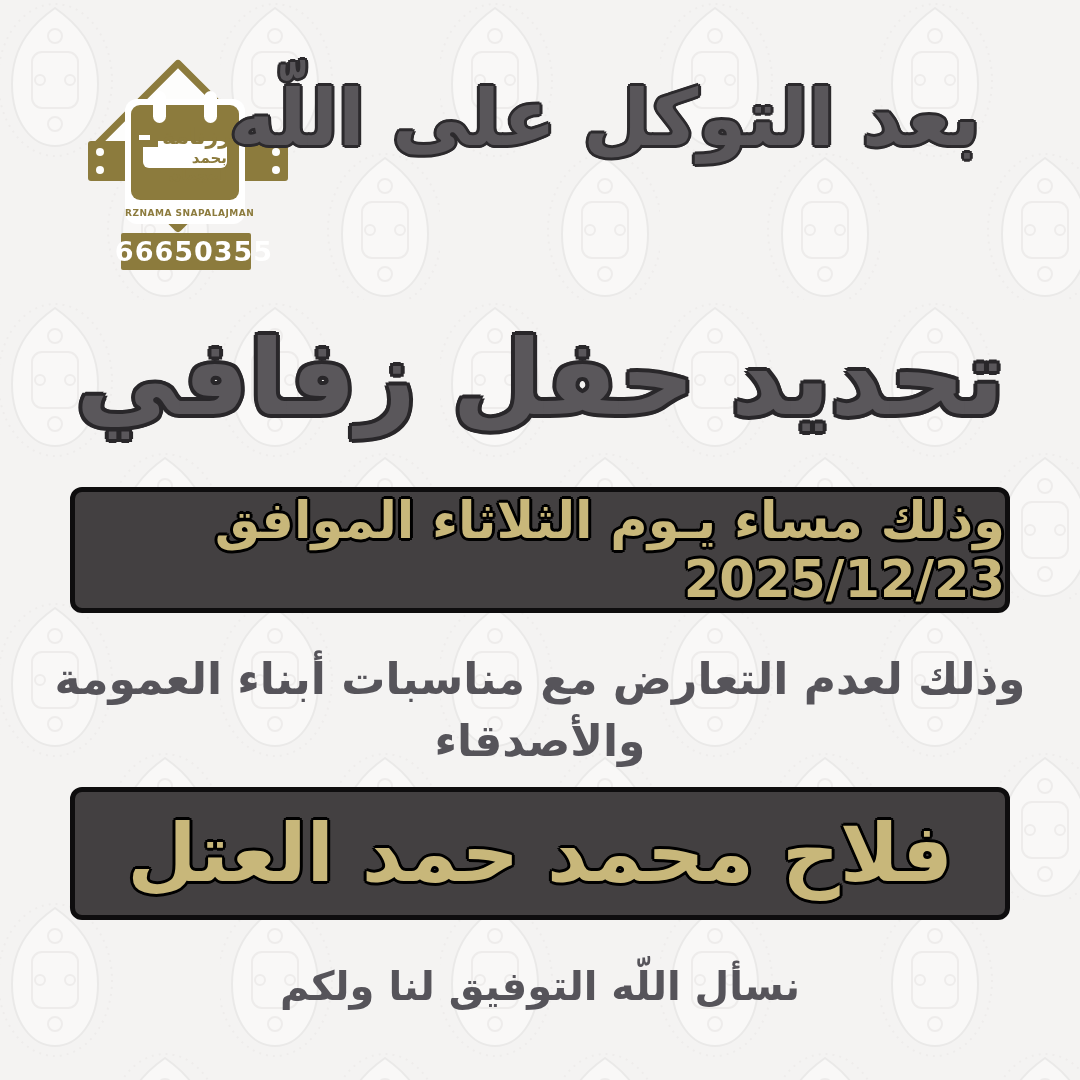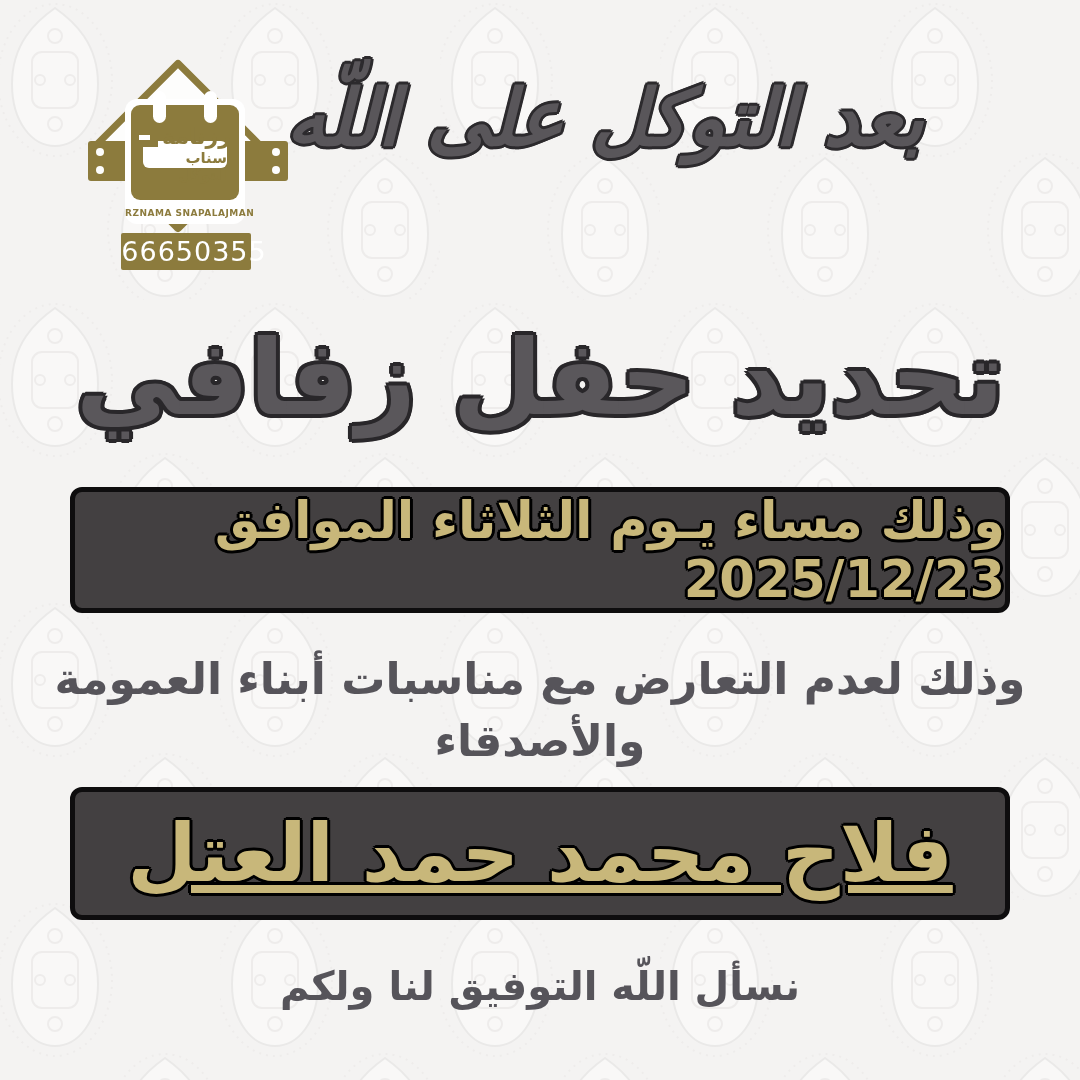--- a/index.html
+++ b/index.html
@@ -15,21 +15,20 @@
   .bg-svg{position:absolute;inset:0;pointer-events:none;}
 
   
   .txt{position:absolute;left:0;right:0;text-align:center;font-weight:bold;direction:rtl;}
   .opening{
     top:66px;left:150px;right:20px;
     font-size:78px;line-height:1.35;
     color:#59565a;
     text-shadow:3px 0 0 #2c2a2d,-3px 0 0 #2c2a2d,0 3px 0 #2c2a2d,0 -3px 0 #2c2a2d,
                 2px 2px 0 #2c2a2d,-2px 2px 0 #2c2a2d,2px -2px 0 #2c2a2d,-2px -2px 0 #2c2a2d;
-    font-style:italic;
   }
   .praise{
     top:214px;
     font-size:58px;line-height:1.35;
     color:#b1a268;
     text-shadow:3px 0 0 #2b2926,-3px 0 0 #2b2926,0 3px 0 #2b2926,0 -3px 0 #2b2926,
                 2px 2px 0 #2b2926,-2px 2px 0 #2b2926,2px -2px 0 #2b2926,-2px -2px 0 #2b2926;
   }
   .main-title{
     top:308px;
@@ -47,21 +46,21 @@
     direction:rtl;
   }
   .banner-date{top:487px;height:126px;}
   .banner-name{top:787px;height:133px;}
   .banner .gold-line{
     font-weight:bold;color:#c8b77a;
     text-shadow:3px 0 0 #000,-3px 0 0 #000,0 3px 0 #000,0 -3px 0 #000,
                 2px 2px 0 #000,-2px 2px 0 #000,2px -2px 0 #000,-2px -2px 0 #000;
   }
   .banner-date .gold-line{font-size:51px;}
-  .banner-name .gold-line{font-size:80px;text-decoration:underline;}
+  .banner-name .gold-line{font-size:80px;}
   .reason{
     top:648px;left:30px;right:30px;
     font-size:44px;line-height:1.4;
     color:#56545a;
   }
   .closing{
     top:958px;
     font-size:40px;line-height:1.4;
     color:#56545a;
   }
@@ -107,21 +106,21 @@
   .brand-en{
     position:absolute;left:0;right:0;bottom:6px;text-align:center;
     font-size:9px;font-weight:bold;color:#8c7b3d;letter-spacing:0.5px;white-space:nowrap;
   }
   .phone-banner{
     position:absolute;left:83px;top:219px;width:130px;height:37px;
     background:#8c7b3d;border-radius:2px;
     display:flex;align-items:center;justify-content:center;
   }
   .phone-banner span{
-    color:#fff;font-weight:normal;font-size:27px;letter-spacing:1px;
+    color:#fff;font-weight:bold;font-size:27px;letter-spacing:1px;
     font-family:"DejaVu Sans", sans-serif;line-height:1;margin-left:16px;
   }
 </style>
 </head>
 <body>
 
 <div class="canvas">
 
   <svg class="bg-svg" width="1080" height="1080" viewBox="0 0 1080 1080" aria-hidden="true">
     <defs>
@@ -159,21 +158,21 @@
     <div class="dot" style="left:234px;top:152px;"></div>
     <div class="calendar">
       <div class="cal-gold">
         <div class="ring" style="left:22px;"></div>
         <div class="ring" style="right:22px;"></div>
         <div class="cal-panel">
           <div class="brand-row">
             <span class="brand-ar1">رزنامة</span>
             <span class="brand-glyph"></span>
           </div>
-          <div class="brand-ar2">سناب التوكل</div>
+          <div class="brand-ar2">بحمد العجمان</div>
         </div>
       </div>
       <div class="brand-en">RZNAMA SNAPALAJMAN</div>
     </div>
     <div class="phone-banner">
       <span>66650355</span>
     </div>
   </div>
 
   <div class="txt opening">بعد التوكل على اللّه</div>

